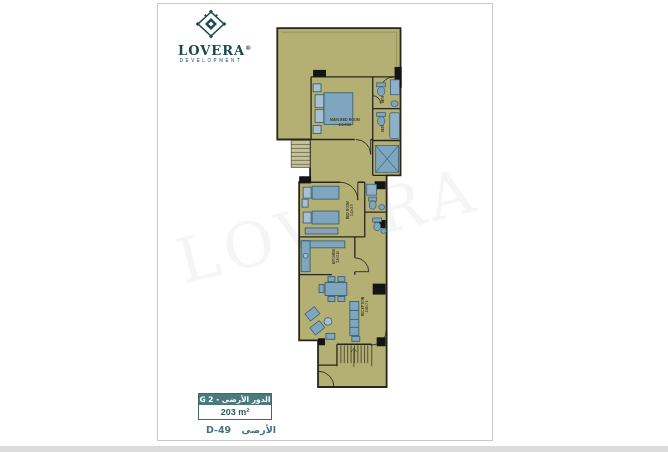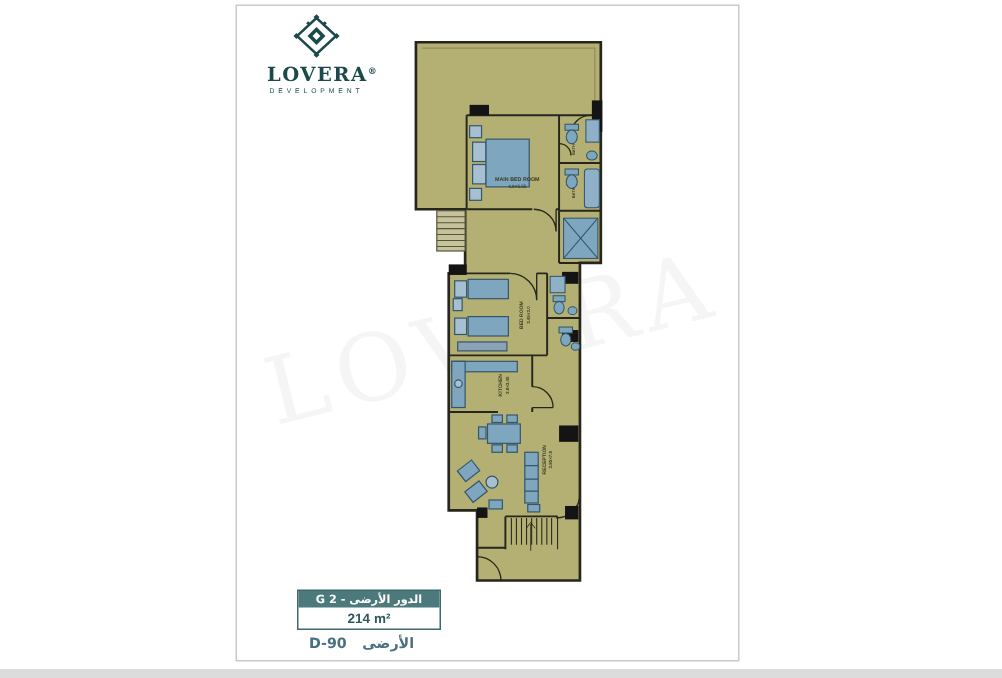--- a/index.html
+++ b/index.html
@@ -31,21 +31,21 @@
   .watermark{
     position:absolute;left:-20px;top:185px;width:380px;text-align:center;
     font-family:"DejaVu Serif", serif;font-size:62px;letter-spacing:6px;
     color:rgba(90,90,90,0.06);transform:rotate(-14deg);pointer-events:none;
     user-select:none;
   }
   
   .plan-svg{position:absolute;left:0;top:0;width:334px;height:436px;}
   
   .floor-badge{
-    position:absolute;left:40px;top:389px;width:96px;border:1px solid #3f686b;
+    position:absolute;left:40px;top:389px;width:74px;border:1px solid #3f686b;
     box-sizing:border-box;background:#ffffff;
   }
   .floor-badge .hdr{
     background:#4c797b;color:#ffffff;font-size:7.5px;font-weight:bold;
     text-align:center;line-height:11px;height:11px;direction:rtl;
     font-family:"DejaVu Sans", sans-serif;white-space:nowrap;
   }
   .floor-badge .area{
     color:#2f5a5d;font-size:9px;font-weight:bold;text-align:center;
     line-height:14px;height:14px;
@@ -217,23 +217,23 @@
     <g transform="rotate(-90 383 99)">
       <text class="room-lbl" x="383" y="100" font-size="2.7" text-anchor="middle">BATH</text>
     </g>
     <g transform="rotate(-90 383 128)">
       <text class="room-lbl" x="383" y="129" font-size="2.7" text-anchor="middle">BATH</text>
     </g>
   </svg>
 
   <div class="floor-badge">
     <div class="hdr">الدور الأرضى - G 2</div>
-    <div class="area">214 m²</div>
+    <div class="area">203 m²</div>
   </div>
 
   <div class="project-line">
     <span class="lbl">الأرضى</span>
-    <span class="code">D-90</span>
+    <span class="code">D-49</span>
   </div>
 
 </div>
 
 <div class="bottom-strip"></div>
 
 </body></html>

